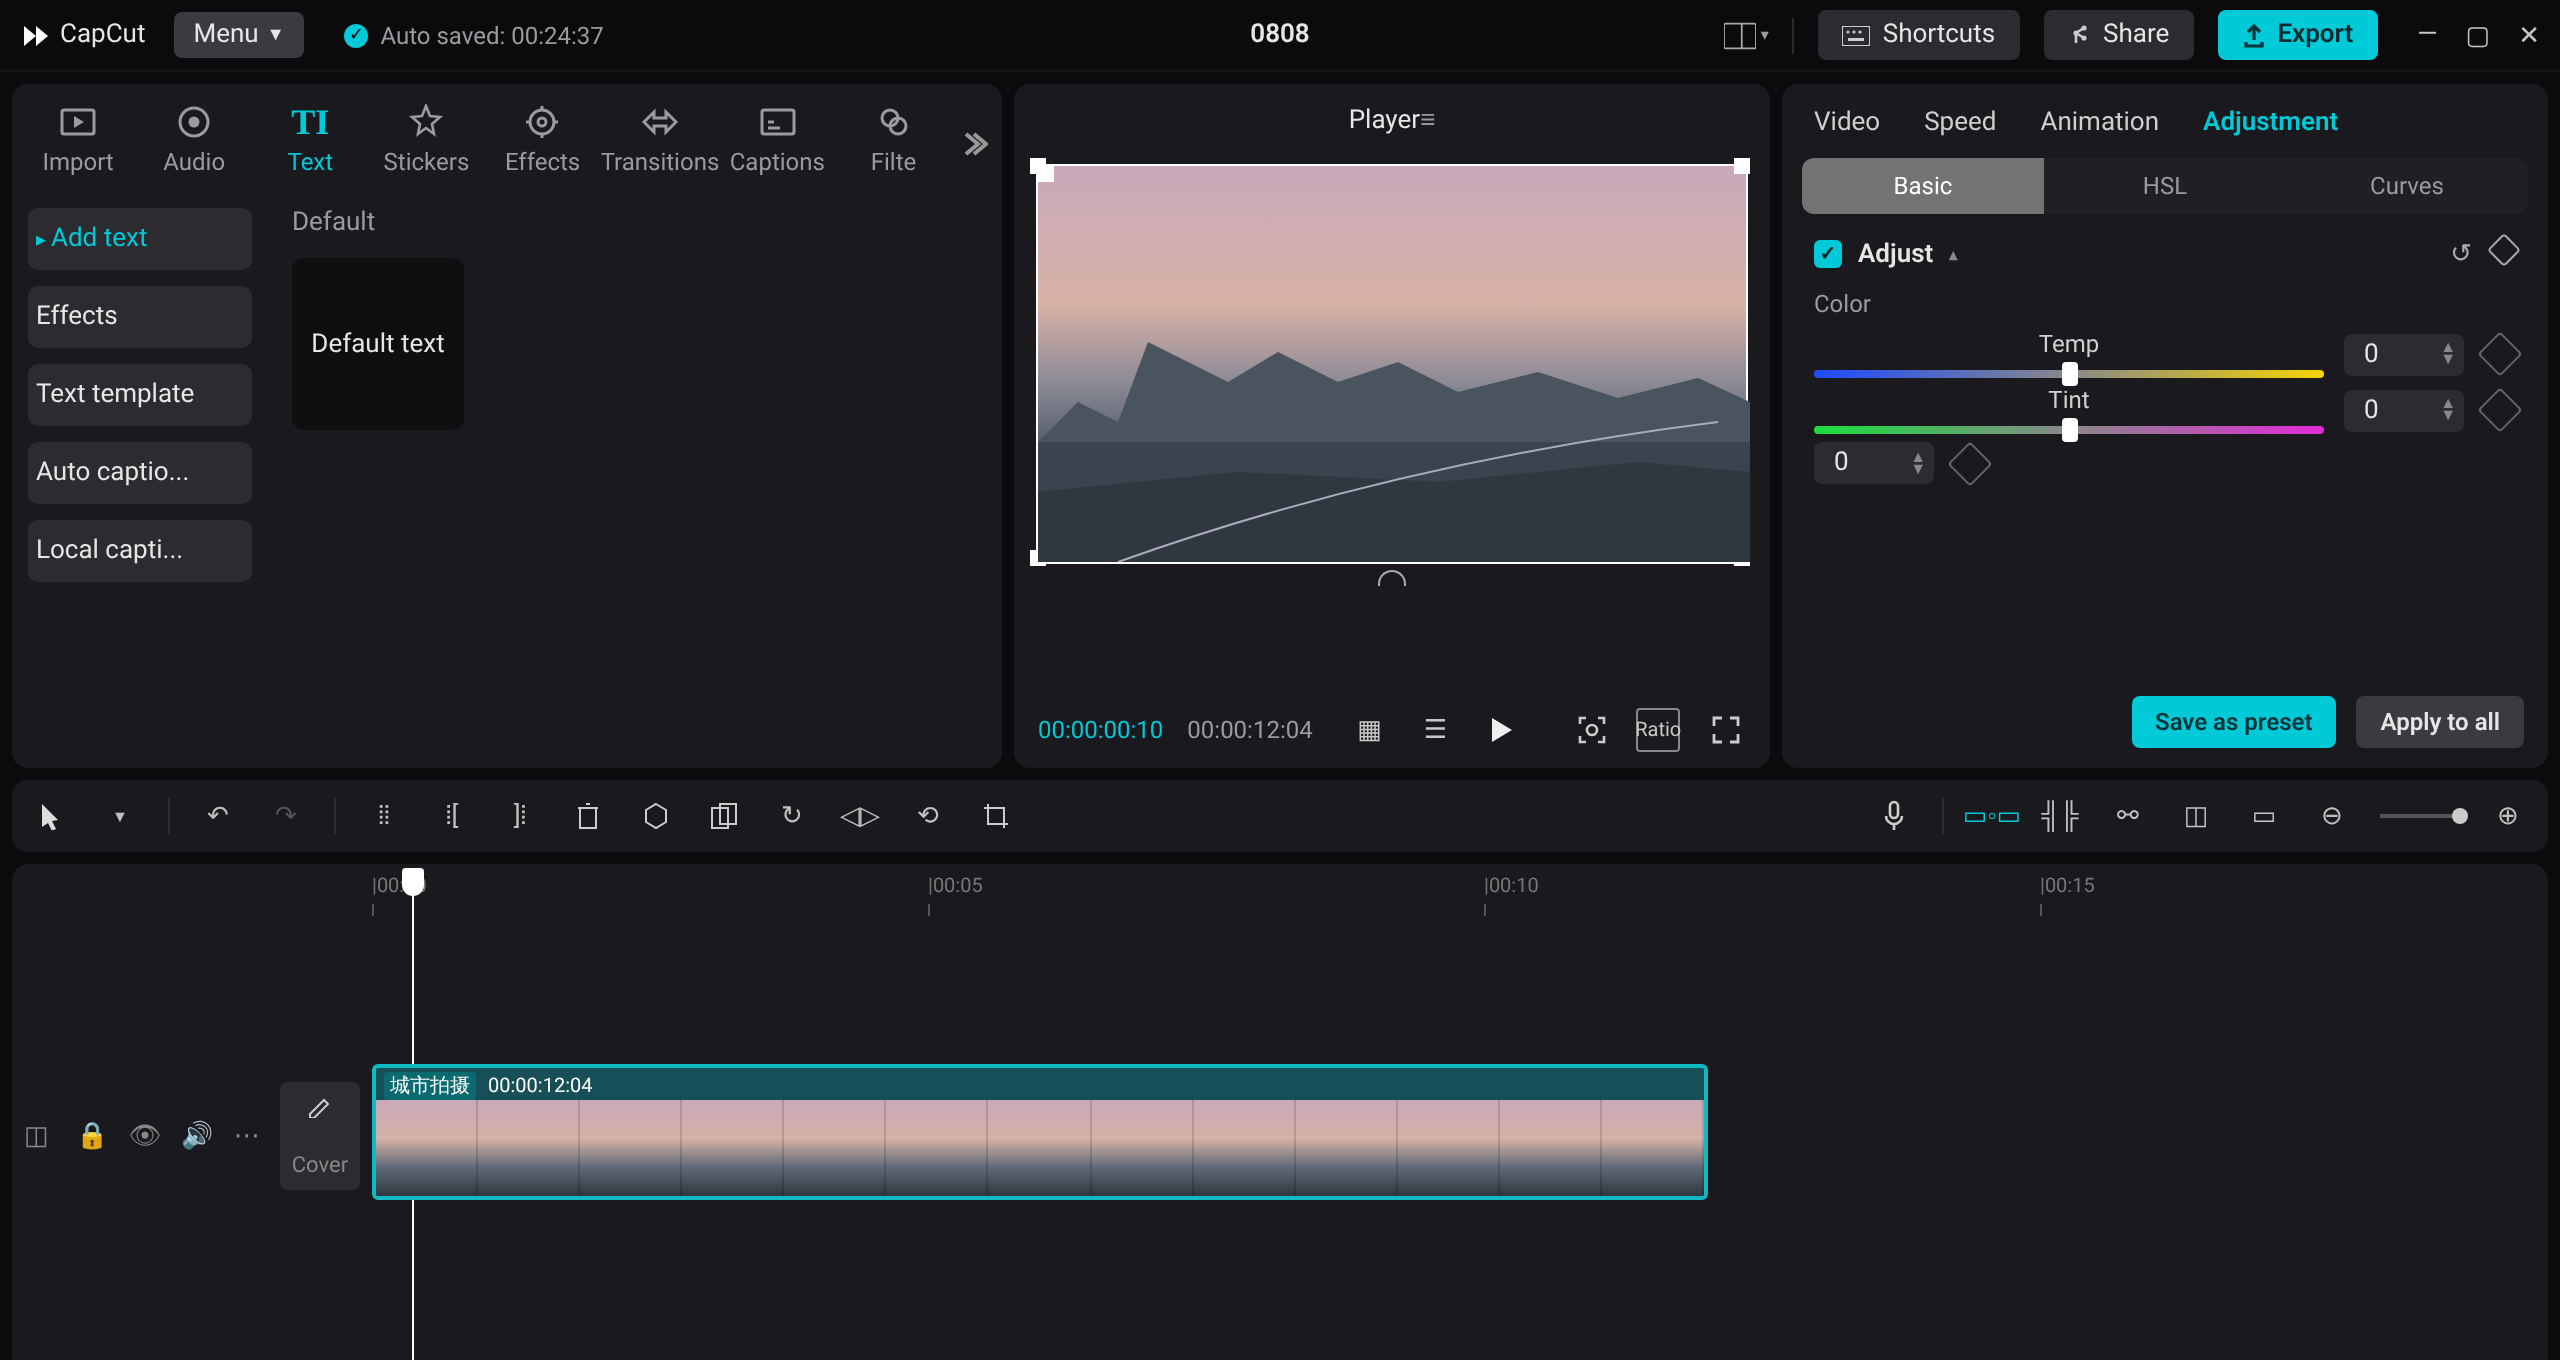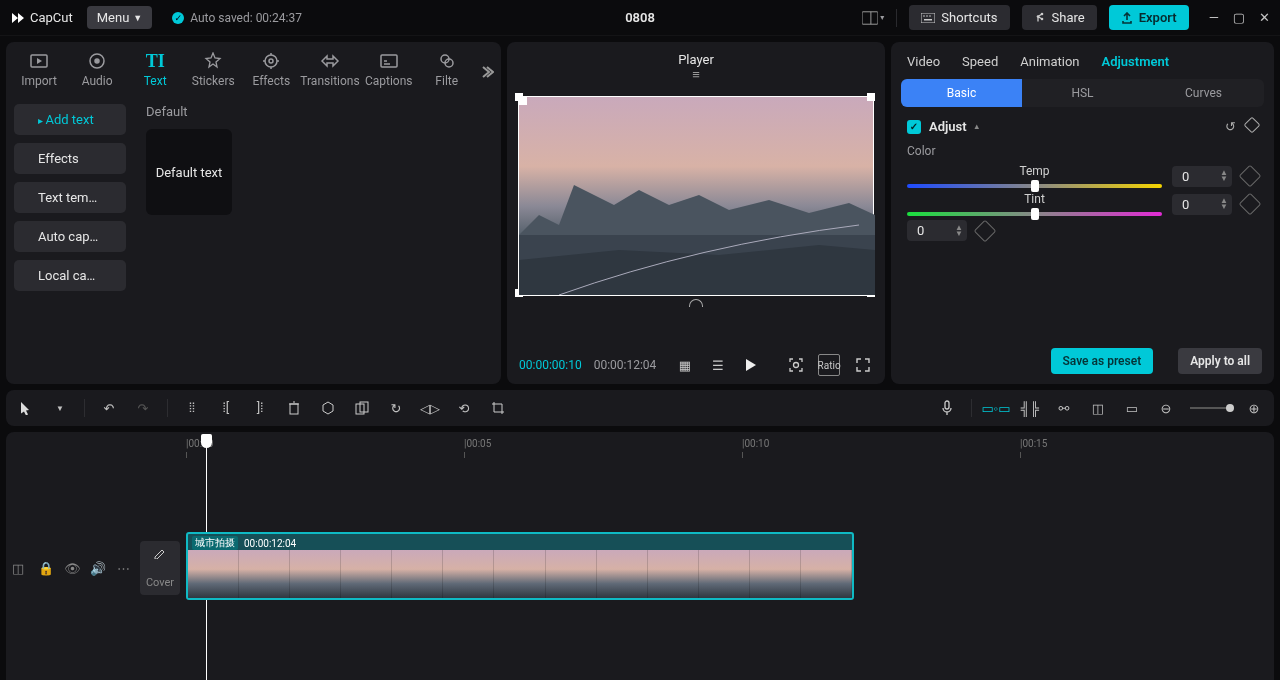--- a/index.html
+++ b/index.html
@@ -37,61 +37,61 @@
   
   
   .left{display:flex;flex-direction:column;}
   .media-tabs{display:flex;align-items:center;padding:6px 4px 0 4px;overflow:hidden;}
   .media-tab{width:60px;display:flex;flex-direction:column;align-items:center;gap:2px;padding:2px 0 8px 0;color:var(--muted);cursor:pointer;font-size:12px;}
   .media-tab.active{color:var(--accent);}
   .media-tab .micon{height:22px;display:flex;align-items:center;justify-content:center;}
   .more-arrow{width:22px;display:flex;align-items:center;justify-content:center;color:var(--muted);cursor:pointer;}
   .left-body{display:flex;flex:1;min-height:0;}
   .left-side{width:128px;padding:8px;display:flex;flex-direction:column;gap:8px;}
-  .side-item{background:var(--panel3);padding:8px 24px;border-radius:5px;cursor:pointer;white-space:nowrap;overflow:hidden;text-overflow:ellipsis;}
+  .side-item{background:var(--panel3);padding:8px 4px;border-radius:5px;cursor:pointer;white-space:nowrap;overflow:hidden;text-overflow:ellipsis;}
   .side-item.active{color:var(--accent);}
   .side-item.active::before{content:"▸ ";font-size:10px;}
   .left-content{flex:1;padding:8px 12px;}
   .cat-label{color:var(--muted);font-size:13px;margin-bottom:10px;}
   .default-thumb{width:86px;height:86px;background:#0f0f12;border-radius:6px;display:flex;align-items:center;justify-content:center;cursor:pointer;}
   
   
   .player{display:flex;flex-direction:column;}
-  .player-head{display:flex;align-items:center;justify-content:center;padding:10px 14px;flex-direction:column;}
+  .player-head{display:flex;align-items:center;justify-content:center;padding:10px 14px;}
   .player-canvas{flex:1;display:flex;align-items:flex-start;justify-content:center;padding:4px 0 0 0;}
   .canvas-frame{width:356px;height:200px;border:1px solid #fff;position:relative;background:linear-gradient(#c9a9bb 0%,#d8b2a6 35%,#8b8996 55%,#55606b 70%,#2a313b 100%);}
   .canvas-frame::before,.canvas-frame::after{content:"";position:absolute;width:8px;height:8px;background:#fff;}
   .canvas-frame::before{top:-4px;left:-4px;box-shadow:352px 0 #fff,0 196px #fff,352px 196px #fff;}
   .player-ctrl{display:flex;align-items:center;padding:8px 12px;gap:12px;}
   .time-cur{color:var(--accent);font-size:12px;}
   .time-dur{color:var(--muted);font-size:12px;}
   .p-icon{width:22px;height:22px;display:flex;align-items:center;justify-content:center;color:#c8c8c8;cursor:pointer;}
   .ratio-badge{border:1px solid #888;padding:0 4px;font-size:10px;border-radius:2px;}
   
   
   .right{display:flex;flex-direction:column;}
   .r-tabs{display:flex;gap:22px;padding:12px 16px 10px 16px;}
   .r-tab{color:#cfcfcf;cursor:pointer;font-size:13px;}
   .r-tab.active{color:var(--accent);font-weight:600;}
   .r-sub{display:flex;margin:0 10px;background:var(--panel2);border-radius:6px;overflow:hidden;}
   .r-sub-item{flex:1;text-align:center;padding:7px 0;color:var(--muted);cursor:pointer;font-size:12px;}
-  .r-sub-item.active{background:#3b82f6;color:#fff;}
+  .r-sub-item.active{background:#737373;color:#fff;}
   .adjust-head{display:flex;align-items:center;justify-content:space-between;padding:12px 16px 6px 16px;}
   .adjust-head .lbl{display:flex;align-items:center;gap:8px;font-weight:600;}
   .acheck{width:14px;height:14px;border-radius:3px;background:var(--accent);display:flex;align-items:center;justify-content:center;color:#022;font-size:10px;}
   .sec-label{color:var(--muted);padding:4px 16px;font-size:12px;}
   .sld-row{display:flex;align-items:center;padding:2px 16px;gap:10px;}
   .sld-col{flex:1;text-align:center;}
   .sld-name{font-size:12px;margin-bottom:6px;color:#d0d0d0;}
   .track{height:4px;border-radius:2px;position:relative;}
   .thumb{position:absolute;top:-4px;left:50%;width:8px;height:12px;background:#fff;border-radius:2px;transform:translateX(-50%);}
   .val-box{width:60px;background:var(--panel3);border-radius:4px;display:flex;align-items:center;justify-content:space-between;padding:3px 4px 3px 10px;}
   .spin{display:flex;flex-direction:column;line-height:6px;font-size:8px;color:#888;}
   .kf{width:16px;height:16px;border:1px solid #666;transform:rotate(45deg);border-radius:2px;cursor:pointer;}
-  .r-foot{margin-top:auto;display:flex;justify-content:flex-end;gap:25px;padding:10px 12px;}
+  .r-foot{margin-top:auto;display:flex;justify-content:flex-end;gap:10px;padding:10px 12px;}
   .pill{padding:6px 12px;border-radius:4px;font-size:12px;cursor:pointer;font-weight:600;}
   .pill.preset{background:var(--accent);color:#053437;}
   .pill.apply{background:#3a3a40;}
   
   
   .toolrow{height:36px;margin:0 6px;background:var(--panel);border-radius:8px;display:flex;align-items:center;padding:0 10px;gap:14px;}
   .ticon{width:20px;height:20px;display:flex;align-items:center;justify-content:center;color:#c0c0c0;cursor:pointer;}
   .ticon.dim{color:#555;}
   .tool-sep{width:1px;height:18px;background:#2d2d31;}
   .tool-right{margin-left:auto;display:flex;align-items:center;gap:14px;}

